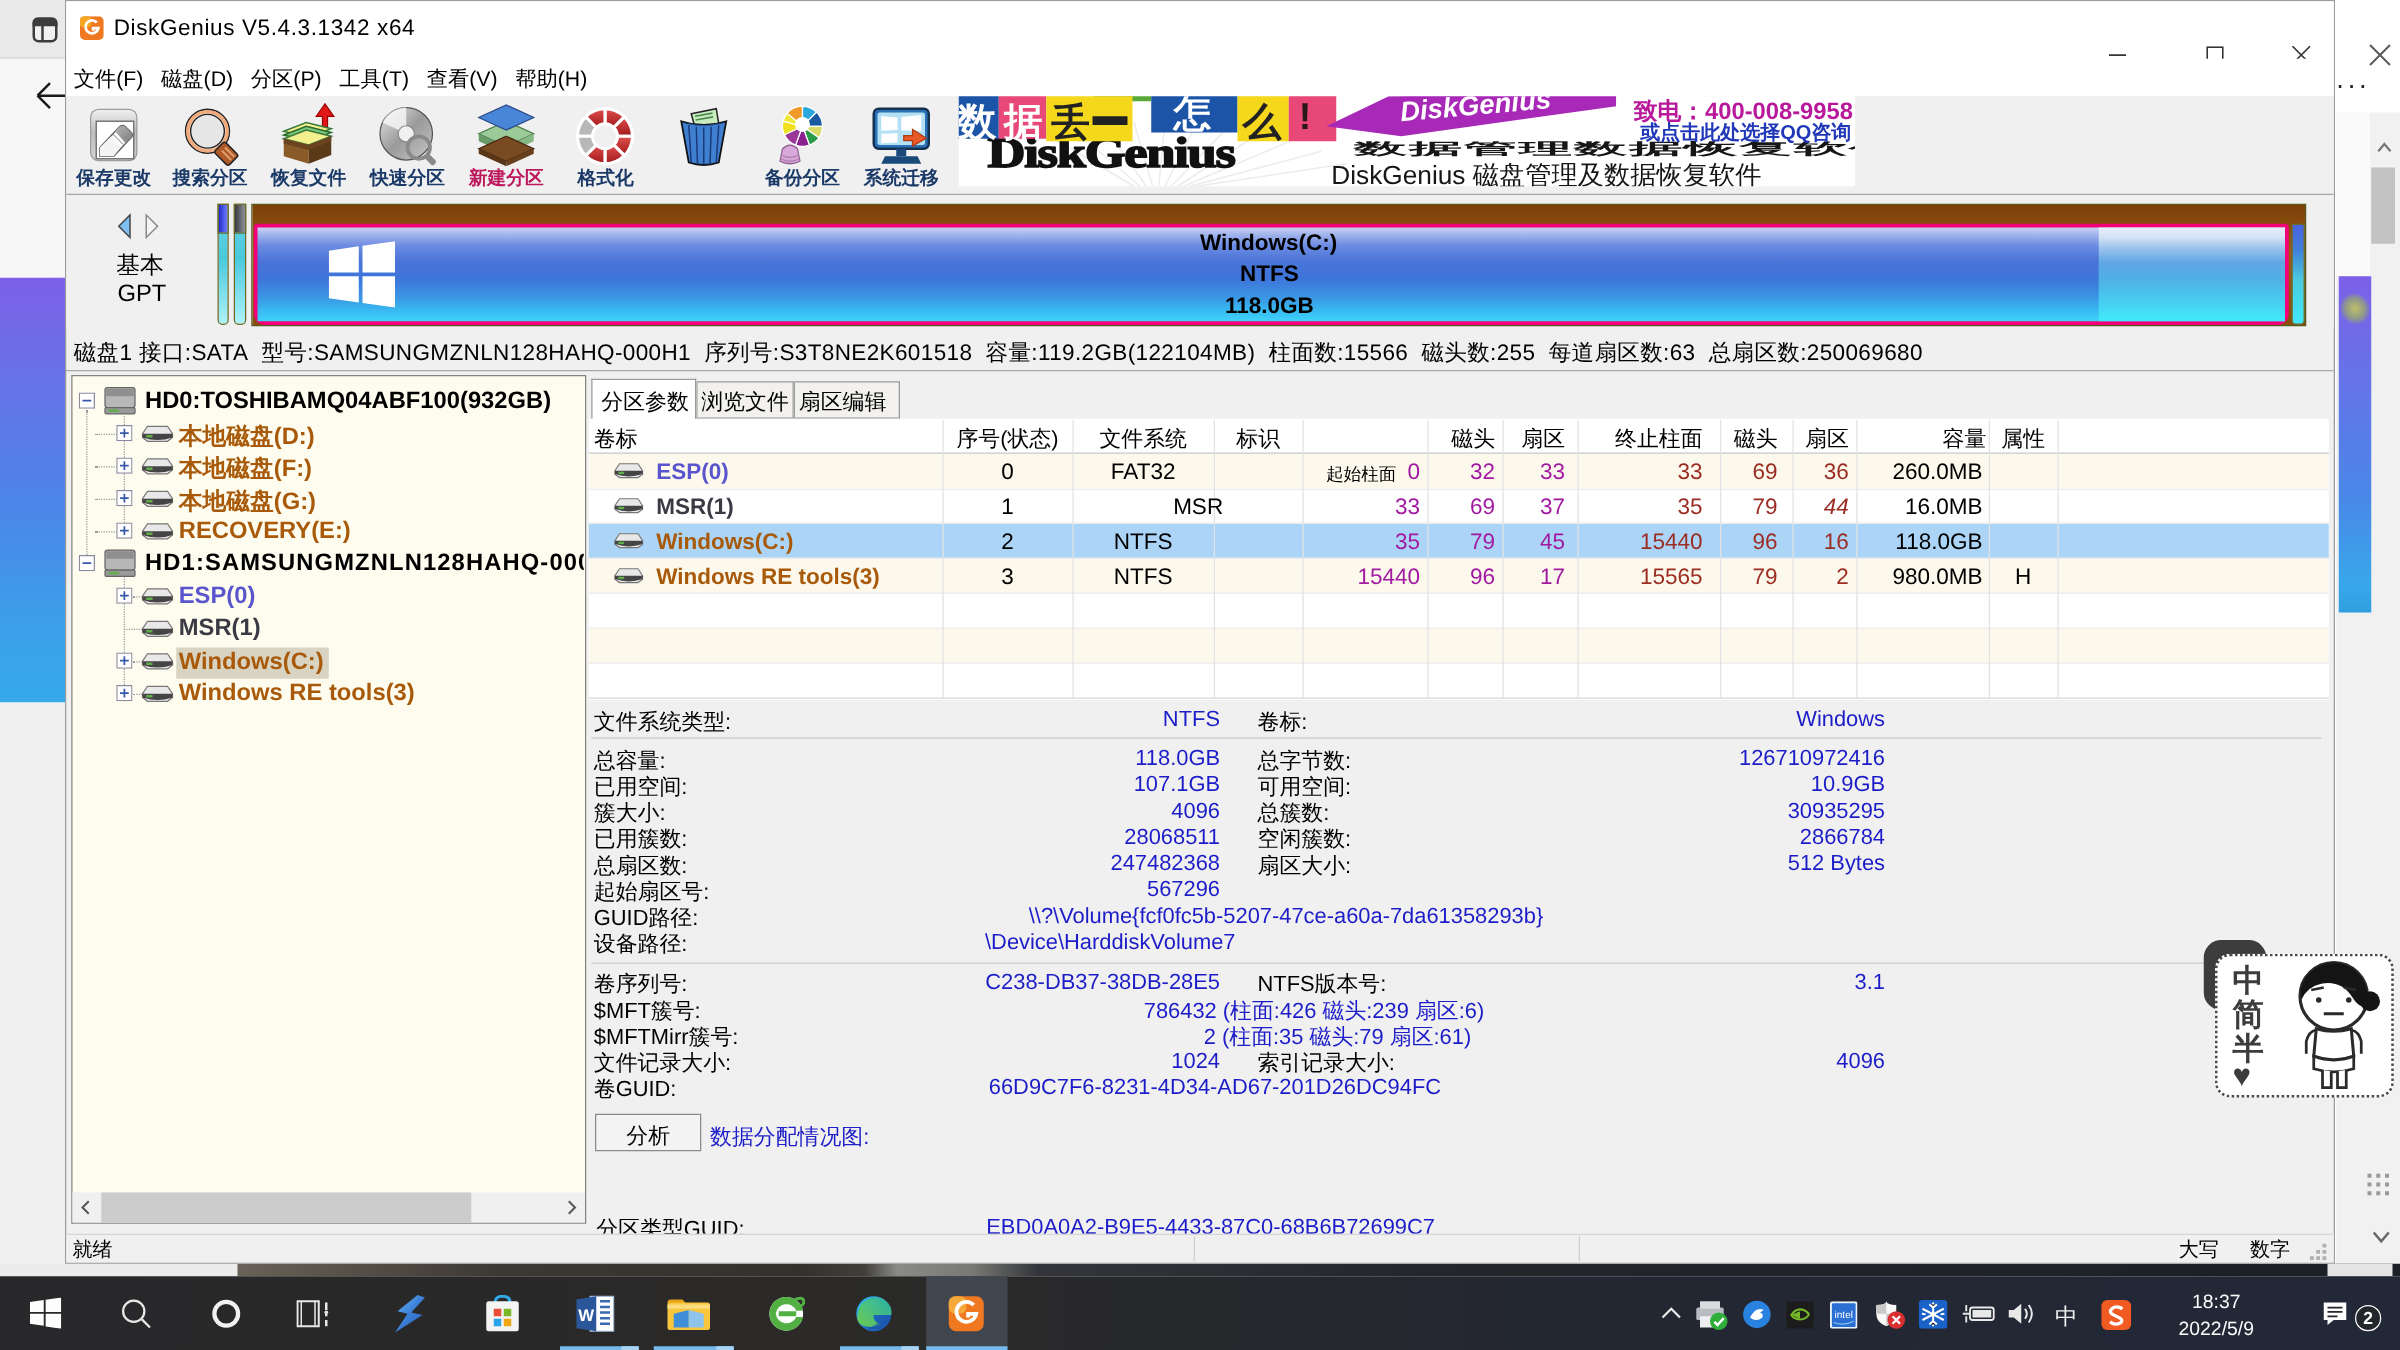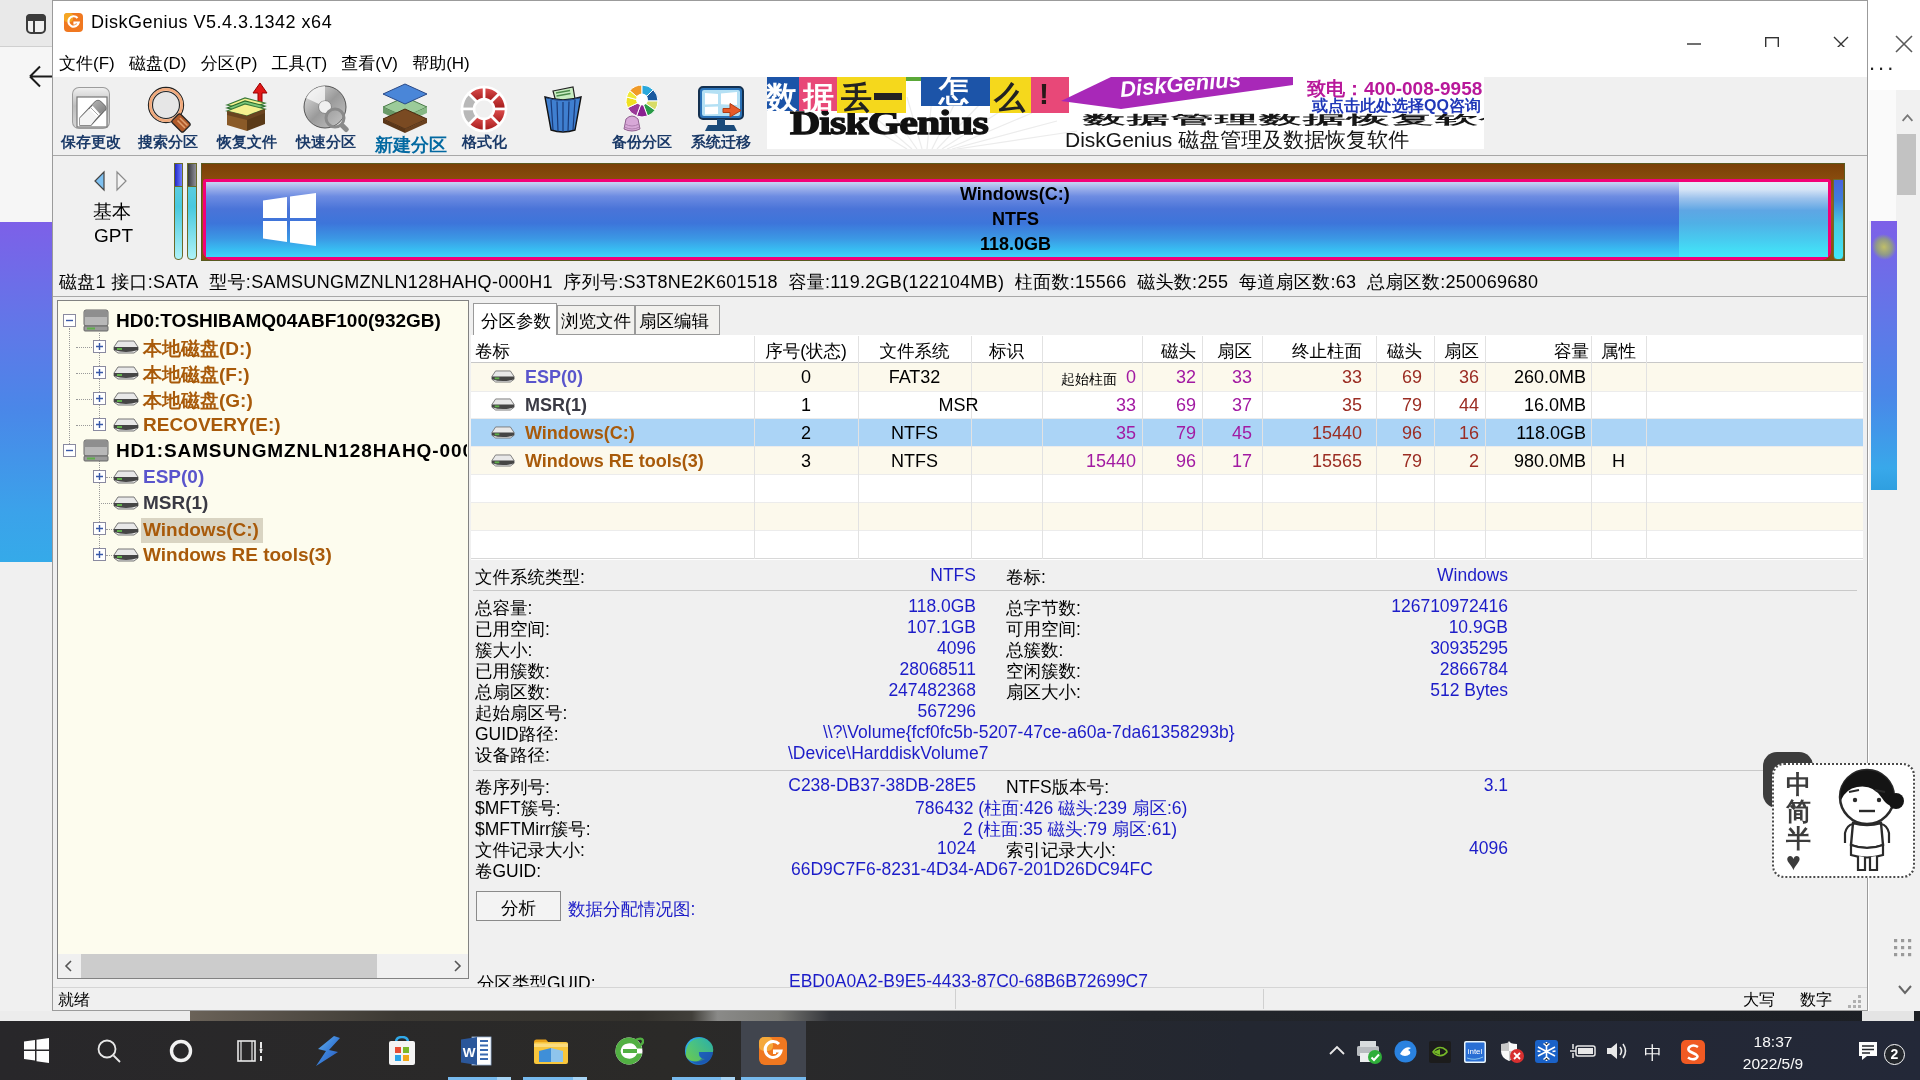--- a/index.html
+++ b/index.html
@@ -147,21 +147,21 @@
 
   <svg class="a" style="left:328px;top:82px;" width="48" height="50" viewBox="0 0 48 50">
     <path d="M24 14 L46 24 L24 34 L2 24 Z" fill="#9ccb9a" stroke="#4a7a48" stroke-width="1"></path>
     <path d="M2 24 L24 34 L24 40 L2 30 Z" fill="#6a9a68"></path>
     <path d="M46 24 L24 34 L24 40 L46 30 Z" fill="#87b885"></path>
     <path d="M24 26 L46 36 L24 46 L2 36 Z" fill="#7a4a22" stroke="#4a2a10" stroke-width="1"></path>
     <path d="M2 36 L24 46 L24 50 L2 40 Z" fill="#5a3618"></path>
     <path d="M46 36 L24 46 L24 50 L46 40 Z" fill="#69401e"></path>
     <path d="M24 1 L46 11 L24 21 L2 11 Z" fill="#4a86d8" stroke="#2a4a88" stroke-width="1"></path>
   </svg>
-  <div class="t" style="left:322px;top:132px;font-size:18px;font-weight:600;color:#0369a1;">新建分区</div>
+  <div class="t" style="left:322px;top:132px;font-size:15px;font-weight:600;color:#be185d;">新建分区</div>
 
   <svg class="a" style="left:407px;top:84px;" width="48" height="48" viewBox="0 0 48 48">
     <defs>
         <linearGradient id="g4" x1="0" y1="0" x2="0" y2="1">
           <stop offset="0" stop-color="#e05050"></stop>
           <stop offset="1" stop-color="#a01818"></stop>
         </linearGradient>
       </defs>
     <g stroke="#fff" stroke-width="2.5" fill="url(#g4)">
       <path d="M24 2 A22 22 0 0 1 39.5 8.5 L31 17 A10 10 0 0 0 24 14 Z"></path>
@@ -495,21 +495,21 @@
         <rect x="4" y="9" width="5" height="2" fill="#5fae4a"></rect>
       </svg>
     <div class="t" style="left:472px;top:394px;font-size:18px;font-weight:bold;color:#3a3a44;">MSR(1)</div>
     <div class="t" style="left:701px;top:394px;width:104px;text-align:center;font-size:18px;color:#000;">1</div>
     <div class="t" style="left:805px;top:394px;width:113px;text-align:center;font-size:18px;color:#000;margin-left:44px;">MSR</div>
     <div class="t" style="left:989px;top:394px;width:94px;text-align:right;font-size:18px;color:#a21aa2;">33</div>
     <div class="t" style="left:1089px;top:394px;width:54px;text-align:right;font-size:18px;color:#a21aa2;">69</div>
     <div class="t" style="left:1149px;top:394px;width:50px;text-align:right;font-size:18px;color:#a21aa2;">37</div>
     <div class="t" style="left:1209px;top:394px;width:100px;text-align:right;font-size:18px;color:#9b2d23;">35</div>
     <div class="t" style="left:1323px;top:394px;width:46px;text-align:right;font-size:18px;color:#9b2d23;">79</div>
-    <div class="t" style="left:1381px;top:394px;width:45px;text-align:right;font-size:18px;color:#9b2d23;">44</div>
+    <div class="t" style="left:1381px;top:394px;width:45px;text-align:right;font-size:18px;color:#9b2d23;font-style:italic;">44</div>
     <div class="t" style="left:1432px;top:394px;width:101px;text-align:right;font-size:18px;color:#000;">16.0MB</div>
     <svg class="a" style="left:438px;top:424px;" width="24" height="15" viewBox="0 0 26 16">
         <path d="M5 2 L21 2 L25 8 L25 11 L21 14 L5 14 L1 11 L1 8 Z" fill="#e8e8e8" stroke="#777"></path>
         <path d="M1 8 L25 8 L25 11 Q13 15 1 11 Z" fill="#454545"></path>
         <rect x="4" y="9" width="5" height="2" fill="#5fae4a"></rect>
       </svg>
     <div class="t" style="left:472px;top:422px;font-size:18px;font-weight:bold;color:#a85a0a;">Windows(C:)</div>
     <div class="t" style="left:701px;top:422px;width:104px;text-align:center;font-size:18px;color:#000;">2</div>
     <div class="t" style="left:805px;top:422px;width:113px;text-align:center;font-size:18px;color:#000;">NTFS</div>
     <div class="t" style="left:989px;top:422px;width:94px;text-align:right;font-size:18px;color:#a21aa2;">35</div>

